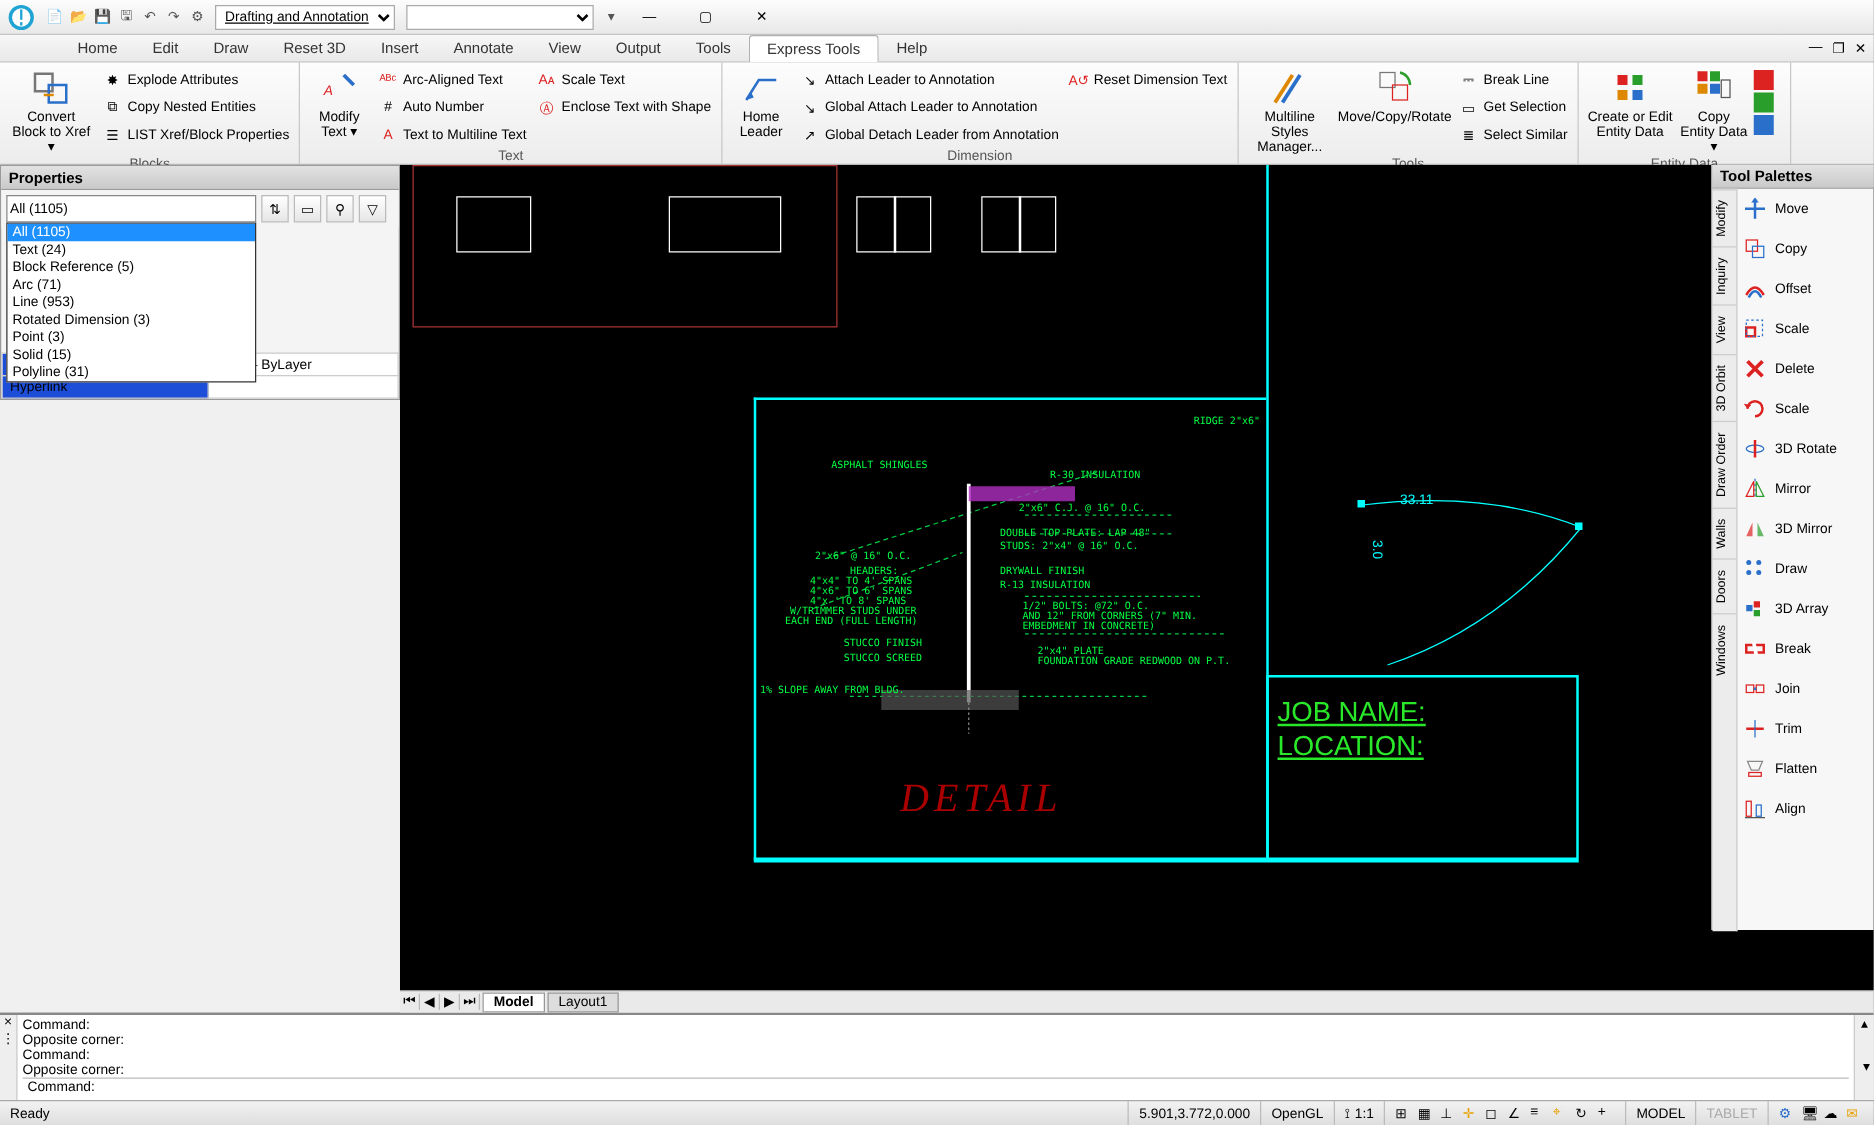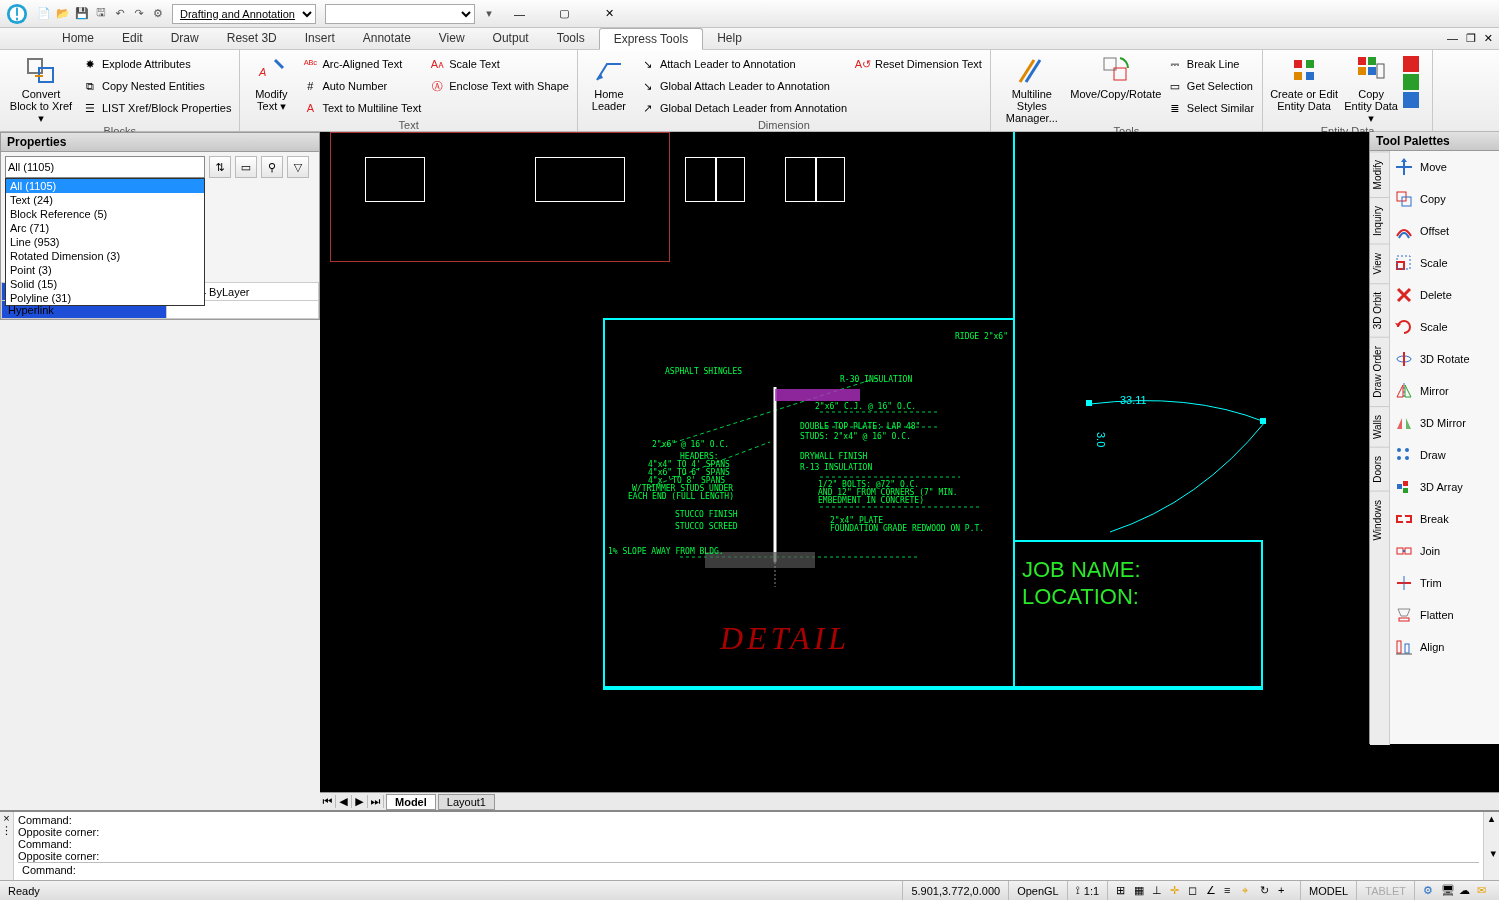--- a/index.html
+++ b/index.html
@@ -47,21 +47,21 @@
 .prop-grid { border-collapse:collapse; width:100%; }
 .prop-grid td { border:1px solid #ccc; padding:2px 6px; font-size:11px; background:#fff; height:18px;}
 .prop-grid td.label { width:165px; background:#1d4ed8; }
 
 
 .canvas-area { position:absolute; left:320px; top:132px; right:0; bottom:156px; background:#000; overflow:hidden; }
 .drawing { position:relative; width:100%; height:100%; }
 .cyan-frame { position:absolute; border:2px solid #00ffff; }
 .detail-text { position:absolute; color:#aa0000; font-style:italic; font-family: serif; font-size:32px; letter-spacing:4px; }
 .green-label { position:absolute; color:#00ff44; font-size:8px; font-family: monospace; }
-.green-big { color:#29e829; font-size:22px; font-family:Arial; }
+.green-big { color:#29e829; font-size:22px; font-family:Arial;text-decoration:underline; }
 .cyan-dim { position:absolute; color:#00ffff; font-size:11px; }
 .red-outline { position:absolute; border:1px solid #aa3333; }
 .white-rect { position:absolute; border:1px solid #fff; }
 
 .tabstrip { position:absolute; left:320px; right:0; bottom:156px; height:18px; background:#eaeaea; border-top:1px solid #999; display:flex; align-items:center; font-size:11px; z-index:2;}
 .tabstrip .nav { display:flex; }
 .tabstrip .nav span { width:16px; text-align:center; border-right:1px solid #bbb;}
 .tabstrip .mtab { padding:1px 8px; border:1px solid #999; background:#fff; margin-left:2px; }
 .tabstrip .mtab.active { font-weight:bold; background:#fff; }
 .tabstrip .mtab.inactive { background:#ddd; }

